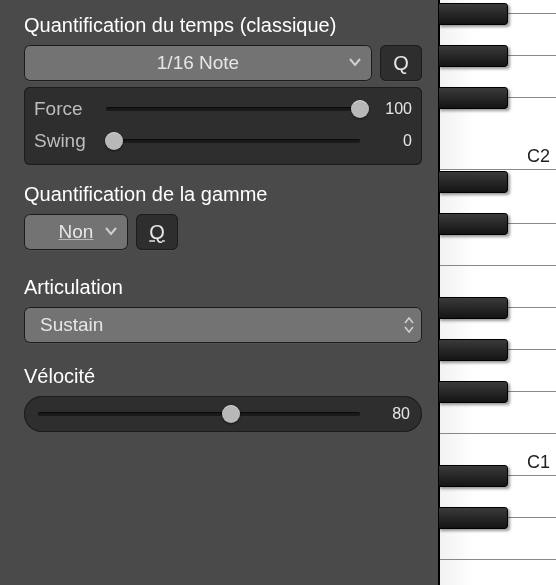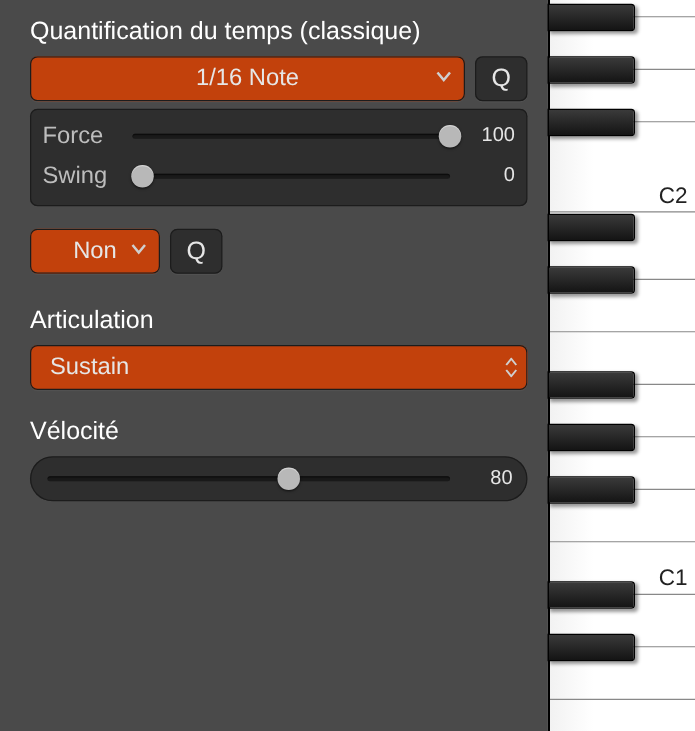--- a/index.html
+++ b/index.html
@@ -27,21 +27,21 @@
     margin-bottom: 8px;
     font-weight: 400;
   }
   .row {
     display: flex;
     align-items: center;
     gap: 8px;
     margin-bottom: 6px;
   }
   .select {
-    background: #c2410c;
+    background: #737373;
     border: none;
     border-radius: 6px;
     height: 36px;
     display: flex;
     align-items: center;
     justify-content: center;
     color: #e6e6e6;
     font-size: 19px;
     position: relative;
     cursor: pointer;
@@ -203,21 +203,22 @@
     <div class="slider-row">
       <div class="slider-label">Swing</div>
       <div class="slider-track">
         <div class="track-line"></div>
         <div class="thumb" id="thumb-swing" style="left: 3%;"></div>
       </div>
       <div class="slider-value">0</div>
     </div>
   </div>
 
-  <div class="row" style="margin-bottom:26px;">
+  <div class="section-title">Quantification de la gamme</div>
+  <div class="row" style="margin-bottom:26px;text-decoration:underline;">
     <div class="select" style="width:104px;">
       <span>Non</span>
       <span class="chev">
         <svg width="14" height="14" viewBox="0 0 14 14">
             <path d="M2 4l5 6 5-6" fill="none" stroke="#cfcfcf" stroke-width="2"></path>
           </svg>
       </span>
     </div>
     <div class="q-btn">
       <span>Q</span>

